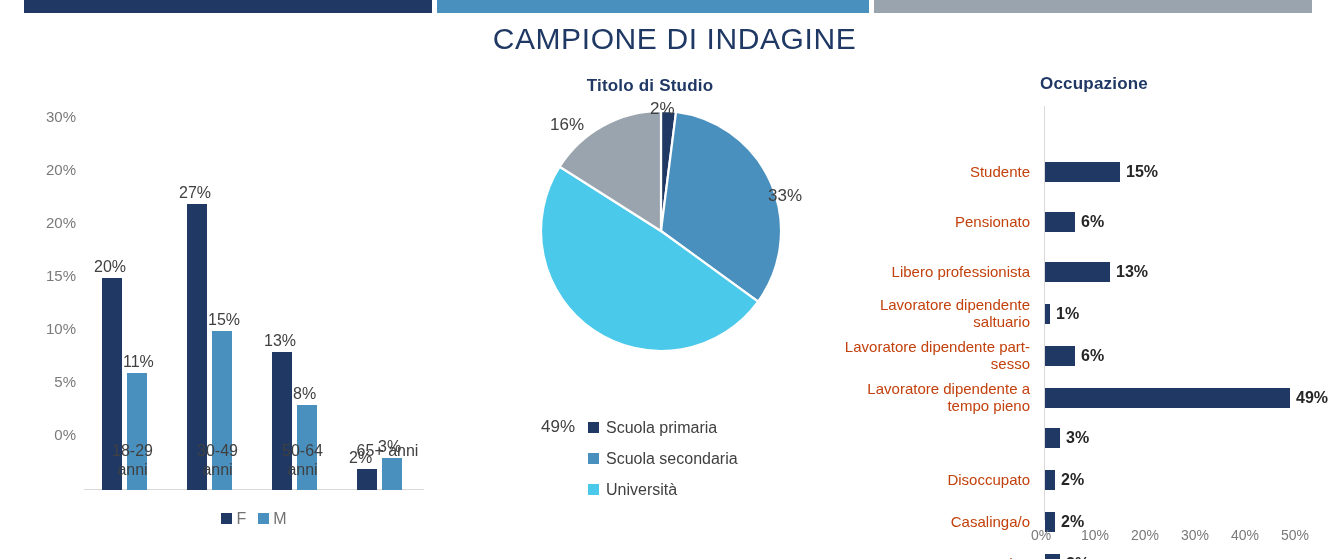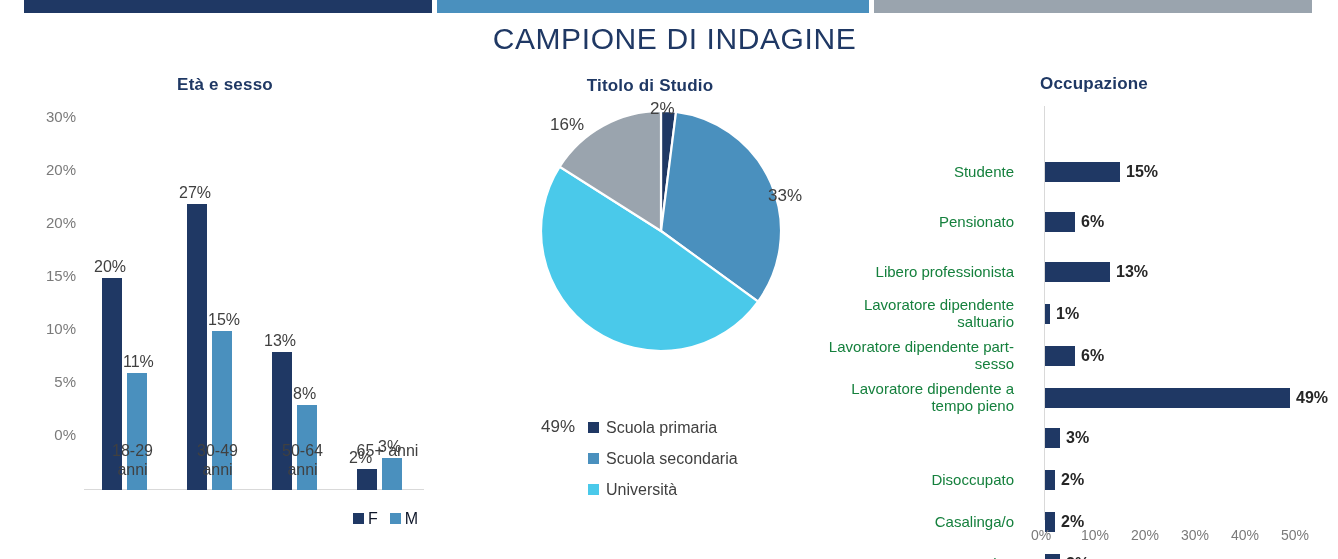--- a/index.html
+++ b/index.html
@@ -61,21 +61,21 @@
     position:absolute;font-size:16px;color:#404040;white-space:nowrap;line-height:1;
   }
   .vlabel.f{left:4px;}
   .vlabel.m{left:33px;}
   .xcat{
     position:absolute;top:326px;width:85px;text-align:center;
     font-size:16px;color:#404040;line-height:1.18;
   }
   #vbar-legend{
     position:absolute;left:84px;top:450px;width:340px;
-    text-align:right;font-size:16px;color:#0f172a;white-space:nowrap;
+    text-align:center;font-size:16px;color:#737373;white-space:nowrap;
   }
   #vbar-legend .sw{display:inline-block;width:11px;height:11px;margin-right:4px;vertical-align:baseline;}
   #vbar-legend .it{margin:0 6px;}
 
   
   #pie-wrap{position:absolute;left:88px;top:48px;width:246px;height:246px;}
   #pie{width:246px;height:246px;}
   .pie-lbl{position:absolute;font-size:17px;color:#404040;white-space:nowrap;line-height:1;}
   #pl-2  {left:200px;top:40px;}
   #pl-33 {left:318px;top:127px;}
@@ -83,39 +83,38 @@
   #pl-16 {left:100px;top:56px;}
 
   #pie-legend{position:absolute;left:138px;top:352px;}
   .lg-row{display:flex;align-items:center;height:31px;font-size:16px;color:#404040;white-space:nowrap;}
   .lg-sw{width:11px;height:11px;margin-right:7px;flex:0 0 auto;}
 
   
   #hbar-plot{position:absolute;left:0;top:46px;width:488px;height:420px;}
   #hbar-axisline{position:absolute;left:194px;top:0;width:1px;height:414px;background:#d9d9d9;}
   .hcat{
-    position:absolute;right:324px;width:210px;text-align:right;
-    font-size:15px;color:#15803d;line-height:1.15;
+    position:absolute;right:308px;width:210px;text-align:right;
+    font-size:15px;color:#c2410c;line-height:1.15;
   }
   .hbar{position:absolute;left:195px;height:20px;background:#1F3864;}
   .hval{position:absolute;font-size:16px;font-weight:bold;color:#262626;white-space:nowrap;line-height:1;}
   #hbar-xaxis{position:absolute;left:0;top:468px;width:488px;height:18px;}
   .xtick{position:absolute;font-size:14px;color:#7a7a7a;white-space:nowrap;line-height:1;}
 </style>
 </head>
 <body>
 
 <div class="topbar" id="tb-navy" style="background: rgb(31, 56, 100);"></div>
 <div class="topbar" id="tb-blue" style="background: rgb(74, 144, 190);"></div>
 <div class="topbar" id="tb-gray" style="background: rgb(154, 164, 174);"></div>
 
 <div id="main-title" style="color: rgb(31, 56, 100);">CAMPIONE DI INDAGINE</div>
 
 <div class="panel" id="panel-age">
-  <div class="chart-title" id="t-age">Età e sesso</div>
   <div id="vbar-plot">
     <div id="vbar-axis"></div>
   <div class="ytick" style="top: 311px;">0%</div>
       <div class="ytick" style="top: 258px;">5%</div>
       <div class="ytick" style="top: 205px;">10%</div>
       <div class="ytick" style="top: 152px;">15%</div>
       <div class="ytick" style="top: 99px;">20%</div>
       <div class="ytick" style="top: 46px;">20%</div>
       <div class="ytick" style="top: -7px;">30%</div>
       <div class="vgroup" style="left: 6px;">

